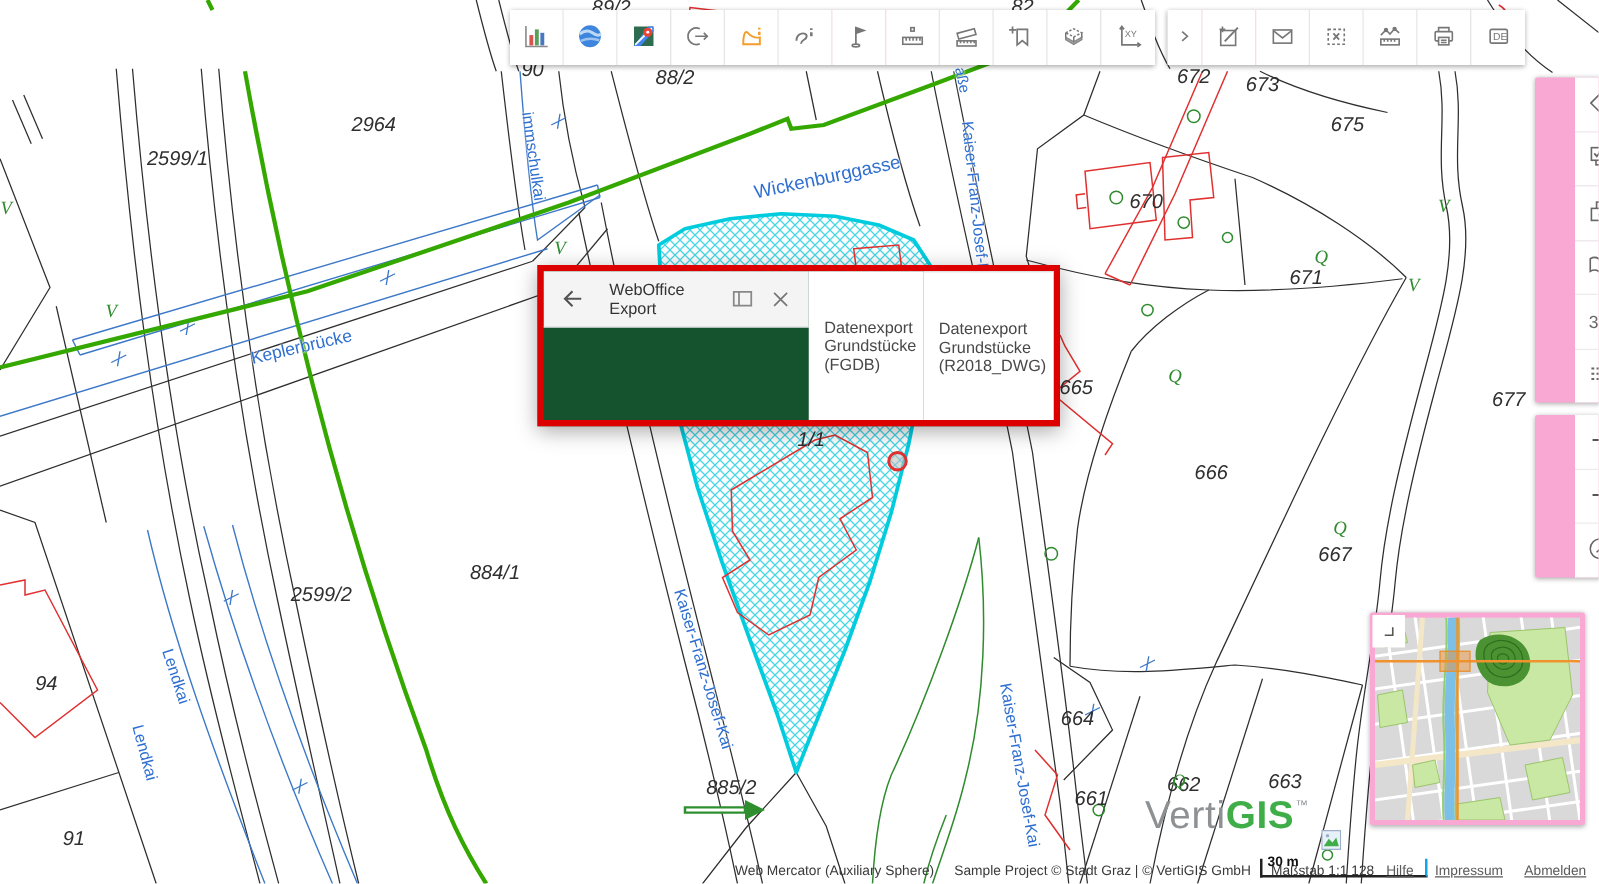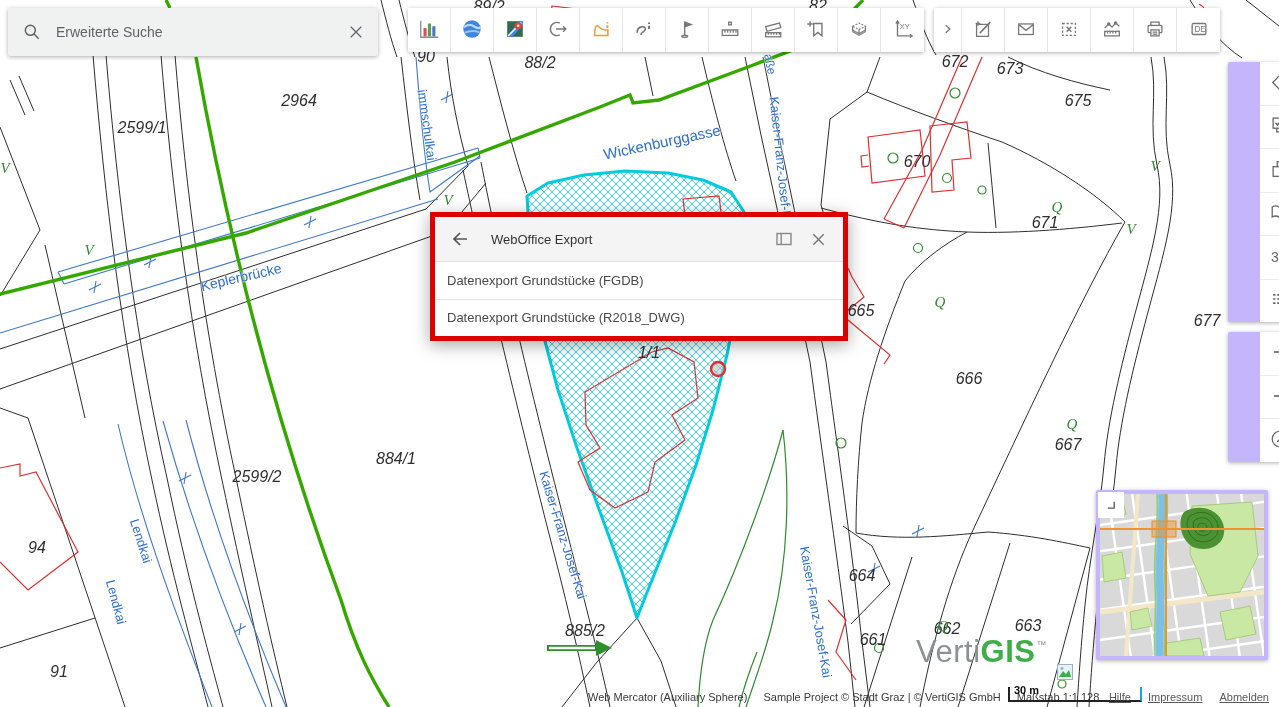--- a/index.html
+++ b/index.html
@@ -4,21 +4,21 @@
 <style>
   html,body{margin:0;padding:0;background:#fff;}
   #app{position:relative;width:1279px;height:707px;overflow:hidden;background:#fff;
        font-family:"Liberation Sans",sans-serif;}
   #map-svg{position:absolute;left:0;top:0;z-index:1;}
   #map-labels{position:absolute;left:0;top:0;width:1279px;height:707px;z-index:2;pointer-events:none;}
   .maplabel{position:absolute;white-space:nowrap;transform-origin:center;}
   .maplabel.parcel{font-style:italic;color:#2f2f2f;font-size:16px;}
   .maplabel.street{color:#2e6fd0;font-size:13px;text-shadow:0 0 2px #fff,0 0 2px #fff;}
   .maplabel.qv{color:#2e8b2e;font-style:italic;font-size:15px;font-family:"Liberation Serif",serif;}
-  .panel{position:absolute;background:#c4b5fd;box-shadow:0 1px 4px rgba(0,0,0,.32);border-radius:2px;z-index:5;}
+  .panel{position:absolute;background:#f9a8d4;box-shadow:0 1px 4px rgba(0,0,0,.32);border-radius:2px;z-index:5;}
   
   #searchbar{left:8px;top:8px;width:370px;height:48px;background:#f0f1f1;display:flex;align-items:center;}
   #searchbar input{flex:1;border:none;outline:none;background:transparent;font-size:14px;color:#444;
        font-family:"Liberation Sans",sans-serif;}
   #searchbar input::placeholder{color:#5f6368;opacity:1;}
   .iconbtn{border:none;background:transparent;padding:0;display:flex;align-items:center;justify-content:center;cursor:pointer;}
   
   .toolbar{display:flex;height:44px;align-items:stretch;}
   #toolbar-main{left:408px;top:8px;}
   #toolbar-secondary{left:934px;top:8px;justify-content:flex-end;}
@@ -29,21 +29,21 @@
   
   .sidecard{left:1228px;width:40px;display:flex;flex-direction:column;padding-left:32px;}
   #sidecard-tools{top:62px;height:260px;}
   #sidecard-zoom{top:332px;height:130px;}
   .sb{flex:1;display:flex;align-items:center;justify-content:center;border:none;background:#fff;
       border-bottom:1px solid #ebebeb;cursor:pointer;padding:0;}
   .sb:last-child{border-bottom:none;}
   .sb svg text,.tb svg text{font-family:"Liberation Sans",sans-serif;}
   
   #export-dialog{position:absolute;left:430px;top:212px;width:418px;height:129px;box-sizing:border-box;
-      border:5px solid #dd0000;background:#0ea5e9;z-index:9;display:flex;flex-direction:column;
+      border:5px solid #dd0000;background:#14532d;z-index:9;display:flex;
       box-shadow:0 4px 16px rgba(0,0,0,.35);}
   #dlg-header{height:44px;min-height:44px;background:#f4f4f4;display:flex;align-items:center;
       border-bottom:1px solid #e0e0e0;}
   #dlg-title{font-size:13px;color:#333;margin-left:14px;}
   #dlg-header .iconbtn{width:34px;height:34px;}
   .dlg-row{flex:1;display:flex;align-items:center;padding-left:12px;font-size:13px;color:#484848;
       background:#fff;cursor:pointer;border:none;text-align:left;font-family:"Liberation Sans",sans-serif;}
   .dlg-row + .dlg-row{border-top:1px solid #e6e6e6;}
   
   #minimap{left:1096px;top:490px;width:172px;height:170px;z-index:6;}
@@ -229,34 +229,20 @@
       <div class="maplabel qv" style="left: 5px; top: 168px; transform: translate(-50%, -50%) rotate(0deg);">V</div>
       <div class="maplabel qv" style="left: 89px; top: 250px; transform: translate(-50%, -50%) rotate(0deg);">V</div>
       <div class="maplabel qv" style="left: 1155px; top: 166px; transform: translate(-50%, -50%) rotate(0deg);">V</div>
       <div class="maplabel qv" style="left: 1131px; top: 229px; transform: translate(-50%, -50%) rotate(0deg);">V</div>
       <div class="maplabel qv" style="left: 940px; top: 302px; transform: translate(-50%, -50%) rotate(0deg);">Q</div>
       <div class="maplabel qv" style="left: 1057px; top: 207px; transform: translate(-50%, -50%) rotate(0deg);">Q</div>
       <div class="maplabel qv" style="left: 1072px; top: 424px; transform: translate(-50%, -50%) rotate(0deg);">Q</div>
       <div class="maplabel qv" style="left: 943px; top: 626px; transform: translate(-50%, -50%) rotate(0deg);">Q</div>
     </div>
 
-  <div id="searchbar" class="panel">
-    <span style="margin:0 12px 0 14px;display:flex;">
-      <svg width="20" height="20" viewBox="0 0 24 24" fill="none" stroke="#5f6368" stroke-width="1.8">
-        <circle cx="10" cy="10" r="6"></circle>
-          <path d="M14.5,14.5 L20,20"></path>
-      </svg>
-    </span>
-    <input type="text" placeholder="Erweiterte Suche" style="">
-    <button class="iconbtn" style="width:44px;height:44px;">
-      <svg width="18" height="18" viewBox="0 0 24 24" stroke="#5f6368" stroke-width="1.6">
-        <path d="M5,5 L19,19 M19,5 L5,19"></path>
-      </svg>
-    </button>
-  </div>
 
   <div id="toolbar-main" class="panel toolbar">
     <button class="tb">
       <span><svg width="22" height="22" viewBox="0 0 24 24">
         <path d="M3,3 V21 H22" stroke="#8a8a8a" stroke-width="1.4" fill="none"></path>
         <rect x="6" y="11" width="3.4" height="9" fill="#d9534f"></rect>
         <rect x="10.8" y="6" width="3.4" height="14" fill="#57a05a"></rect>
         <rect x="15.6" y="9" width="3.4" height="11" fill="#4a78c0"></rect>
       </svg></span>
     </button>

